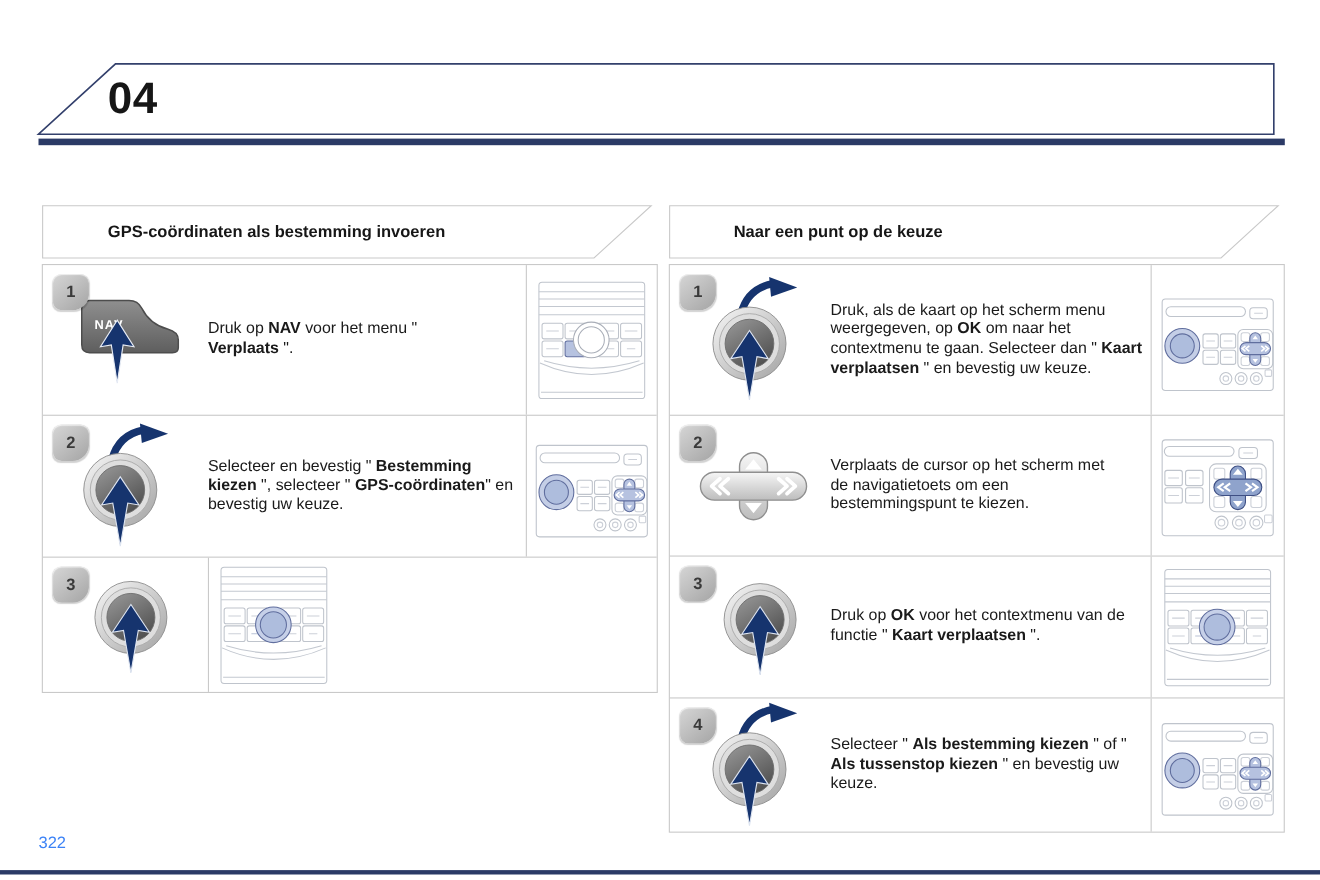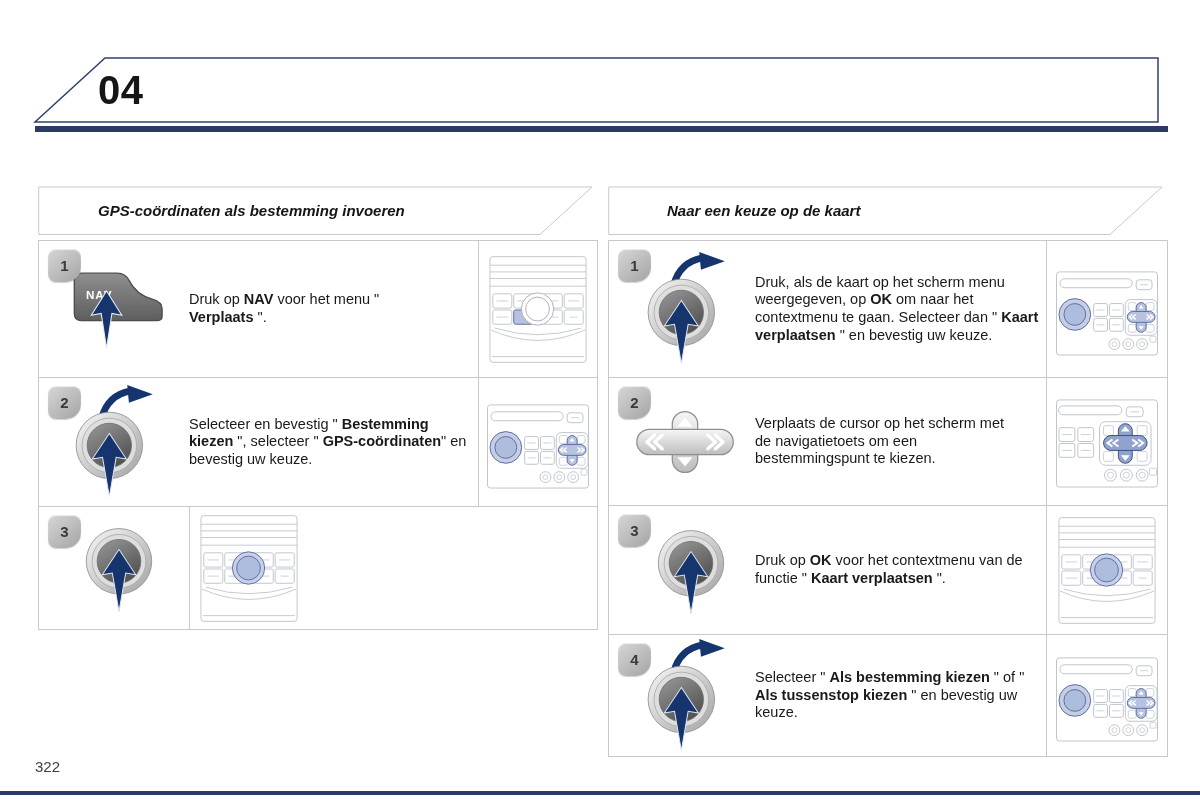--- a/index.html
+++ b/index.html
@@ -14,21 +14,21 @@
     position:absolute;left:98px;top:58px;height:65px;
     display:flex;align-items:center;gap:26px;
     font-size:40px;font-weight:bold;letter-spacing:.5px;color:#161616;
     white-space:nowrap;
   }
 
   
   .colhead-svg{position:absolute;}
   .colhead-text{
     position:absolute;height:46px;line-height:46px;
-    font-size:15px;font-weight:bold;color:#161616;white-space:nowrap;font-style:italic;
+    font-size:15px;font-weight:bold;color:#161616;white-space:nowrap;
   }
 
   
   .steps-table{
     position:absolute;width:560px;background:#fff;
     border:1px solid #c9c9c9;box-sizing:border-box;
   }
   .row{position:relative;display:flex;border-bottom:1px solid #c9c9c9;}
   .row:last-child{border-bottom:none;}
   .h136{height:136px}.h128{height:128px}.h127{height:127px}.h122{height:122px}.h121{height:121px}
@@ -46,21 +46,21 @@
   .text-zone{flex:1;display:flex;align-items:center;}
   .text-zone p{margin:0;font-size:14.5px;line-height:17.6px;}
   .text-zone .b{font-weight:bold;}
   .w225{max-width:225px}.w288{max-width:288px}.w292{max-width:292px}.w285{max-width:285px}.w266{max-width:266px}
   .thumb-cell{width:118px;flex:none;border-left:1px solid #c9c9c9;display:flex;align-items:center;justify-content:center;}
   .tc120{width:120px;}
 
   .ml6{margin-left:6px}.ml10{margin-left:10px}.ml12{margin-left:12px}.ml14{margin-left:14px}.ml18{margin-left:18px}
 
   
-  .page-number{position:absolute;left:35px;top:758px;font-size:15px;color:#404040;}
+  .page-number{position:absolute;left:35px;top:758px;font-size:15px;color:#3b82f6;}
   .bottom-rule{position:absolute;left:0;top:791px;width:1200px;height:4px;background:#2b3a66;}
   .hidden-defs{position:absolute;width:0;height:0;overflow:hidden;}
 </style>
 </head>
 <body>
 
 <svg class="hidden-defs" aria-hidden="true">
   <defs>
     <linearGradient id="gKnobOut" x1="0" y1="0" x2="1" y2="1">
       <stop offset="0" stop-color="#f7f7f7"></stop>
@@ -214,21 +214,21 @@
 </div>
 
 <svg class="colhead-svg" style="left:38px;top:186px" width="556" height="50" viewBox="0 0 556 50">
   <polygon points="0.75,1 554,1 502,48.5 0.75,48.5" fill="#ffffff" stroke="#c9c9c9"></polygon>
 </svg>
 <div class="colhead-text" style="left:98px;top:188px">GPS-coördinaten als bestemming invoeren</div>
 
 <svg class="colhead-svg" style="left:608px;top:186px" width="556" height="50" viewBox="0 0 556 50">
   <polygon points="0.75,1 554,1 502,48.5 0.75,48.5" fill="#ffffff" stroke="#c9c9c9"></polygon>
 </svg>
-<div class="colhead-text" style="left:667px;top:188px">Naar een keuze op de kaart</div>
+<div class="colhead-text" style="left:667px;top:188px">Naar een punt op de keuze</div>
 
 <div class="steps-table" style="left:38px;top:240px">
 
   <div class="row h136">
     <div class="badge">1</div>
     <div class="icon-zone">
       <svg class="ml12" width="100" height="86" viewBox="0 0 110 96">
           <use href="#sym-navkey"></use>
         </svg>
     </div>

